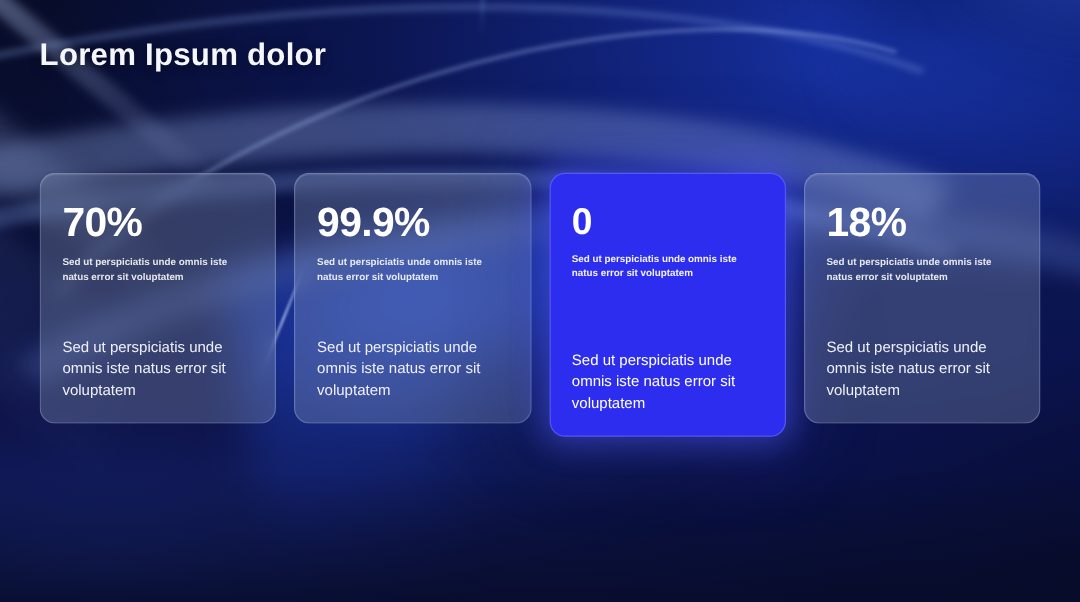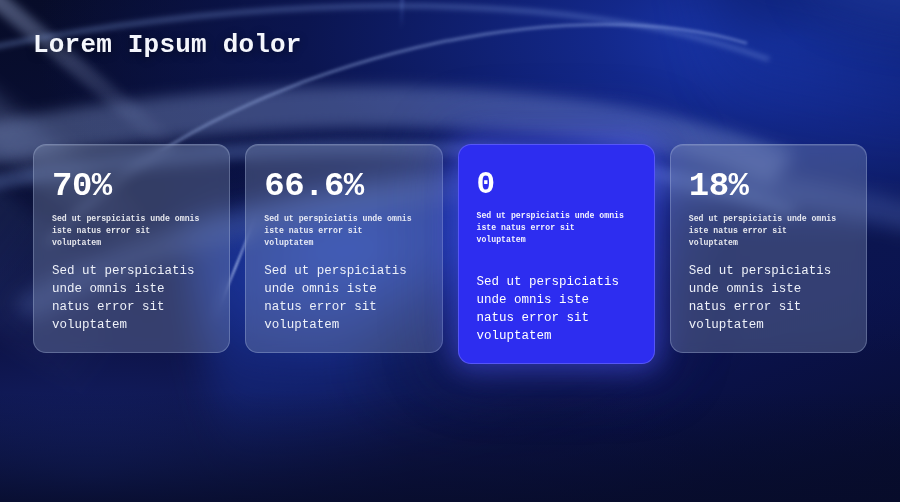--- a/index.html
+++ b/index.html
@@ -6,21 +6,21 @@
     margin: 0;
     padding: 0;
     background: #05081f;
   }
   .slide {
     position: relative;
     width: 900px;
     height: 502px;
     overflow: hidden;
     background: #404040;
-    font-family: Liberation Mono, monospace;
+    font-family: Liberation Sans, sans-serif;
   }
 
   
   .bg-base {
     position: absolute;
     inset: 0;
     background:
       radial-gradient(120% 90% at 88% 8%, #1b3bb8 0%, #13288a 18%, #0b1550 45%, rgba(8,15,60,0) 70%),
       radial-gradient(90% 70% at 10% 95%, #16246e 0%, #0d1348 40%, rgba(8,15,58,0) 75%),
       linear-gradient(160deg, #070c28 0%, #0a1142 45%, #0b1350 70%, #070c2c 100%);
@@ -272,21 +272,21 @@
 
   <div class="cards">
 
     <div class="card muted">
       <div class="stat">70%</div>
       <div class="sub">Sed ut perspiciatis unde omnis iste natus error sit voluptatem</div>
       <div class="body">Sed ut perspiciatis unde omnis iste natus error sit voluptatem</div>
     </div>
 
     <div class="card muted">
-      <div class="stat">66.6%</div>
+      <div class="stat">99.9%</div>
       <div class="sub">Sed ut perspiciatis unde omnis iste natus error sit voluptatem</div>
       <div class="body">Sed ut perspiciatis unde omnis iste natus error sit voluptatem</div>
     </div>
 
     <div class="card highlight">
       <div class="stat">0</div>
       <div class="sub">Sed ut perspiciatis unde omnis iste natus error sit voluptatem</div>
       <div class="body">Sed ut perspiciatis unde omnis iste natus error sit voluptatem</div>
     </div>
 

